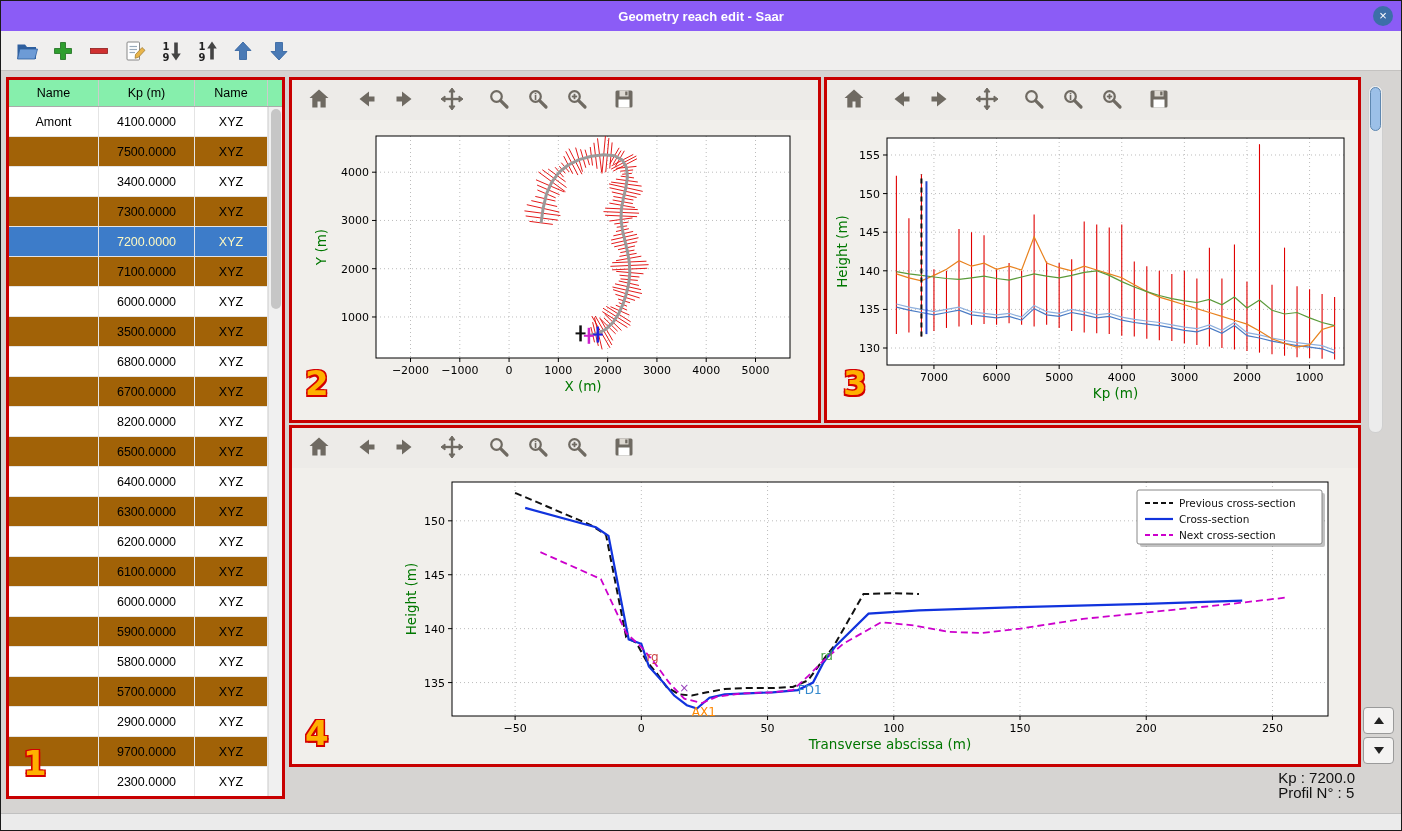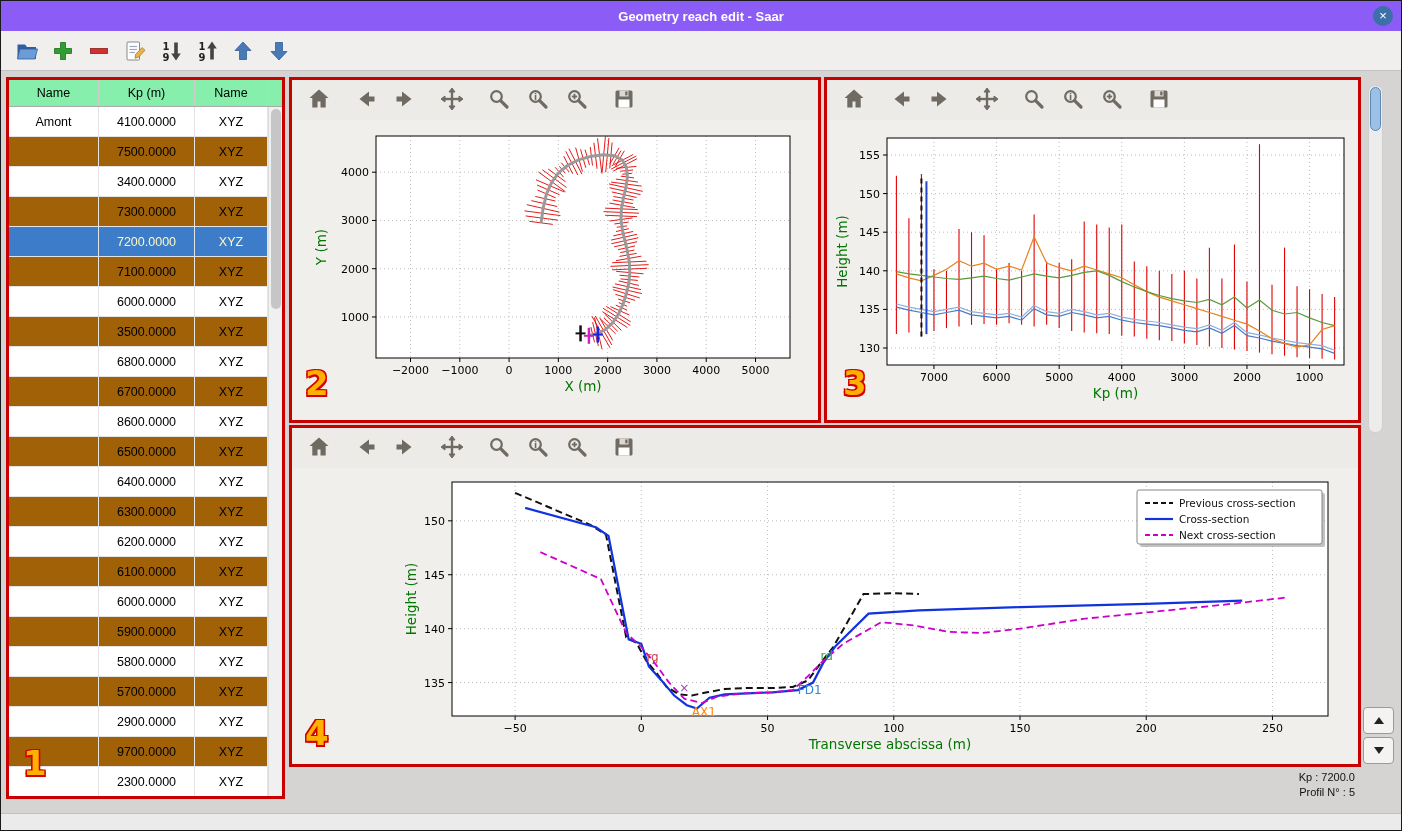--- a/index.html
+++ b/index.html
@@ -32,21 +32,21 @@
   .trow.selected{background:#3d7cc9;color:#fef9c3}
   .tscroll{position:absolute;right:0;top:27px;bottom:0;width:14px;background:#f0f0f0;border-left:1px solid #ddd}
   .tscroll .thumb{position:absolute;top:2px;left:2px;width:10px;height:200px;background:#c6c6c6;border-radius:5px}
   
   .vscroll{position:absolute;left:1367px;top:84px;width:15px;height:348px;background:#ececec;border:1px solid #cfcfcf;border-radius:7px}
   .vthumb{position:absolute;top:1px;left:1px;width:11px;height:44px;background:#9cc0e8;border:1px solid #5e87b0;border-radius:6px}
   .navbtns{position:absolute;left:1362px;top:706px;width:31px}
   .navbtn{width:31px;height:27px;background:#f4f3f2;border:1px solid #9a9a9a;border-radius:4px;display:flex;align-items:center;justify-content:center;margin-bottom:3px;cursor:pointer}
   .tri-up{width:0;height:0;border-left:5px solid transparent;border-right:5px solid transparent;border-bottom:7px solid #222}
   .tri-down{width:0;height:0;border-left:5px solid transparent;border-right:5px solid transparent;border-top:7px solid #222}
-  .info{position:absolute;right:46px;top:769px;text-align:right;font-size:11px;line-height:15px;color:#111}
+  .info{position:absolute;right:46px;top:769px;font-size:15px;line-height:15px;color:#111}
   .statusbar{position:absolute;left:0;bottom:0;width:100%;height:17px;background:#ebebeb;border-top:1px solid #c0c0c0}
   .num-label{position:absolute;font-size:34px;font-weight:bold;color:#ffb000;font-family:"DejaVu Sans",sans-serif;
     text-shadow:-1.5px -1.5px 0 #d40000,1.5px -1.5px 0 #d40000,-1.5px 1.5px 0 #d40000,1.5px 1.5px 0 #d40000;}
   #num1{left:22px;top:742px}
   #num2{left:304px;top:362px}
   #num3{left:842px;top:362px}
   #num4{left:304px;top:712px}
 </style>
 </head>
 <body>
@@ -215,21 +215,21 @@
           <div class="tcell kp">6800.0000</div>
           <div class="tcell type">XYZ</div>
         </div>
         <div class="trow alt">
           <div class="tcell name"></div>
           <div class="tcell kp">6700.0000</div>
           <div class="tcell type">XYZ</div>
         </div>
         <div class="trow">
           <div class="tcell name"></div>
-          <div class="tcell kp">8600.0000</div>
+          <div class="tcell kp">8200.0000</div>
           <div class="tcell type">XYZ</div>
         </div>
         <div class="trow alt">
           <div class="tcell name"></div>
           <div class="tcell kp">6500.0000</div>
           <div class="tcell type">XYZ</div>
         </div>
         <div class="trow">
           <div class="tcell name"></div>
           <div class="tcell kp">6400.0000</div>

